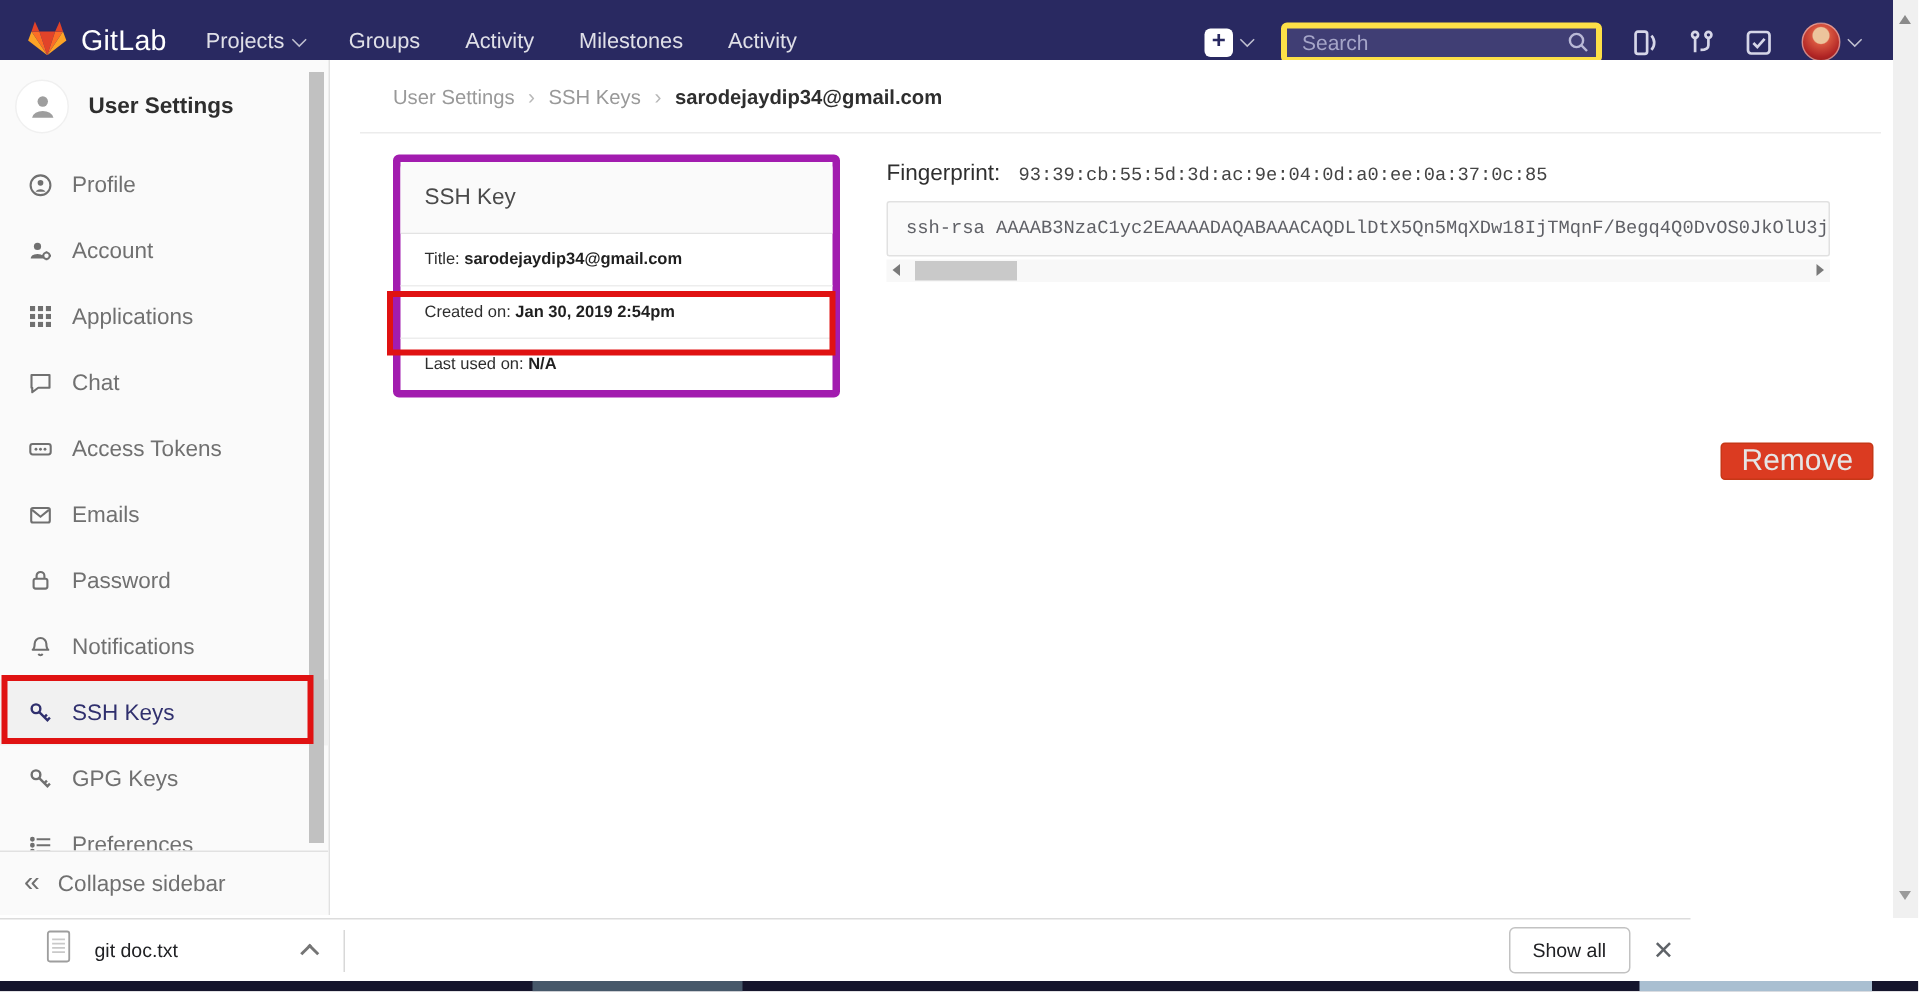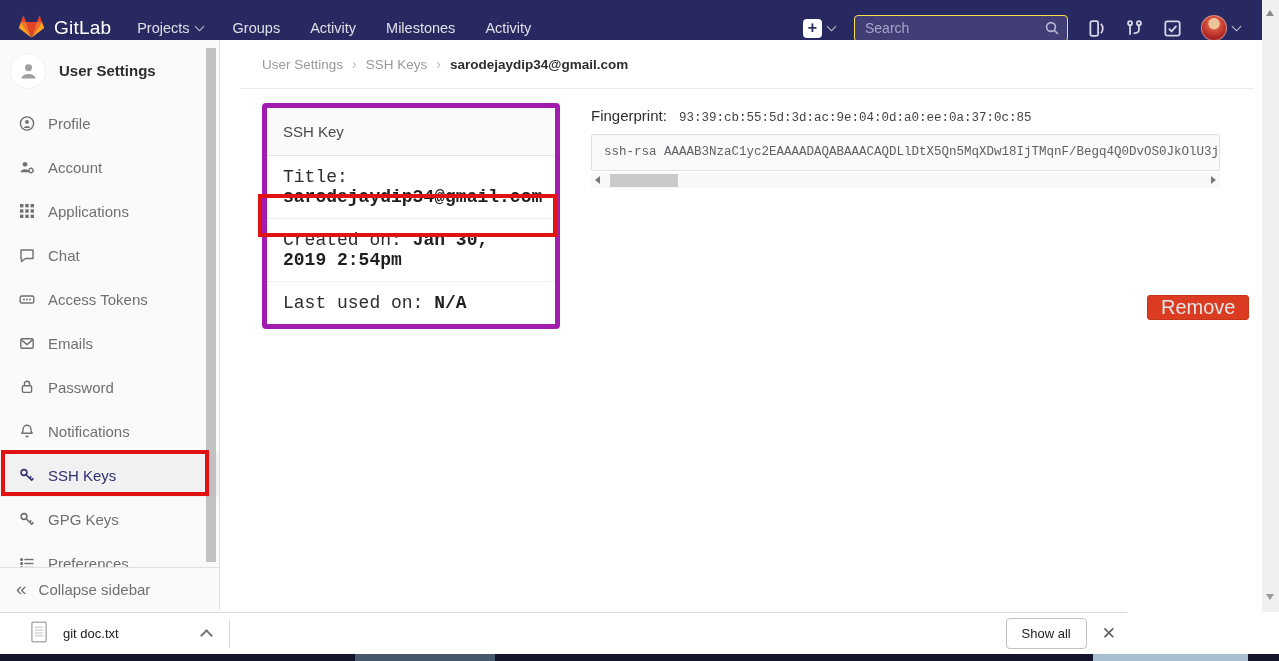--- a/index.html
+++ b/index.html
@@ -13,21 +13,21 @@
   .brand-name { color:#fff; font-size:19px; font-weight:500; letter-spacing:.2px; }
   .nav-links { display:flex; align-items:center; gap:30px; margin-left:26px; }
   .nav-link { color:rgba(255,255,255,.85); font-size:14.5px; text-decoration:none; display:flex; align-items:center; gap:6px; cursor:pointer; }
   .chev-down { width:7px; height:7px; border-right:1.6px solid rgba(255,255,255,.7); border-bottom:1.6px solid rgba(255,255,255,.7);
                transform:rotate(45deg); margin-top:-4px; }
   .nav-right { margin-left:auto; display:flex; align-items:center; gap:19px; padding-right:12px; }
   .plus-group { display:flex; align-items:center; gap:6px; cursor:pointer; }
   .plus-box { width:19px; height:19px; background:#fff; border-radius:4px; color:#292961; font-size:16px; font-weight:bold;
               display:flex; align-items:center; justify-content:center; line-height:1; }
   .search-wrap { position:relative; }
-  .search-input { width:214px; height:27px; background:#403e74; border:1px solid #fde047; border-radius:4px;
+  .search-input { width:214px; height:27px; background:#403e74; border:4px solid #fde047; border-radius:4px;
                   color:#e8e8f2; font-size:14px; padding:0 30px 0 10px; outline:none; font-family:"Liberation Sans",sans-serif; }
   .search-input::placeholder { color:#a5a5c8; }
   .search-icon { position:absolute; right:8px; top:5px; }
   .nav-icon { display:flex; align-items:center; cursor:pointer; }
   .avatar-group { display:flex; align-items:center; gap:6px; cursor:pointer; }
   .avatar { width:26px; height:26px; border-radius:50%;
             background:radial-gradient(circle at 50% 32%, #ecc49c 0 26%, #d8553f 30%, #b02424 70%, #7e1717 100%);
             border:1px solid rgba(255,255,255,.45); }
 
   
@@ -53,21 +53,21 @@
                 font-size:13.5px; color:#999; }
   .breadcrumb .crumb { cursor:pointer; }
   .breadcrumb .sep { color:#b8b8b8; font-size:14px; }
   .breadcrumb .current { color:#2e2e2e; font-weight:700; }
   .main-divider { position:absolute; left:20px; right:8px; top:48px; border-top:1px solid #ececec; }
 
   .card { position:absolute; left:42px; top:63px; width:298px; background:#fff;
           border:5px solid #a21caf; border-radius:4px; }
   .card-header { background:#fafafa; border-bottom:1px solid #e3e3e3; padding:15px 16px; font-size:15px;
                  color:#4a4a4a; border-radius:4px 4px 0 0; }
-  .card-row { padding:11px 16px; font-size:18px; color:#2e2e2e; border-bottom:1px solid #ededed;font-family:Liberation Mono, monospace; }
+  .card-row { padding:11px 16px; font-size:11px; color:#2e2e2e; border-bottom:1px solid #ededed; }
   .card-row:last-child { border-bottom:none; }
   .card-row b { color:#1f1f1f; }
 
   .fp-row { position:absolute; left:371px; top:67px; font-size:15px; color:#2e2e2e; white-space:nowrap; }
   .fp-mono { font-family:"Liberation Mono", monospace; font-size:12.5px; color:#444; margin-left:8px; }
   .code-box { position:absolute; left:371px; top:94px; width:629px; height:37px; background:#fafafa;
               border:1px solid #e1e1e1; border-radius:2px; padding:10px 0 0 12px;
               font-family:"Liberation Mono", monospace; font-size:12.5px; color:#5f6066;
               white-space:nowrap; overflow:hidden; }
   .hscroll { position:absolute; left:371px; top:133px; width:629px; height:15px; background:#f8f8f8; }

